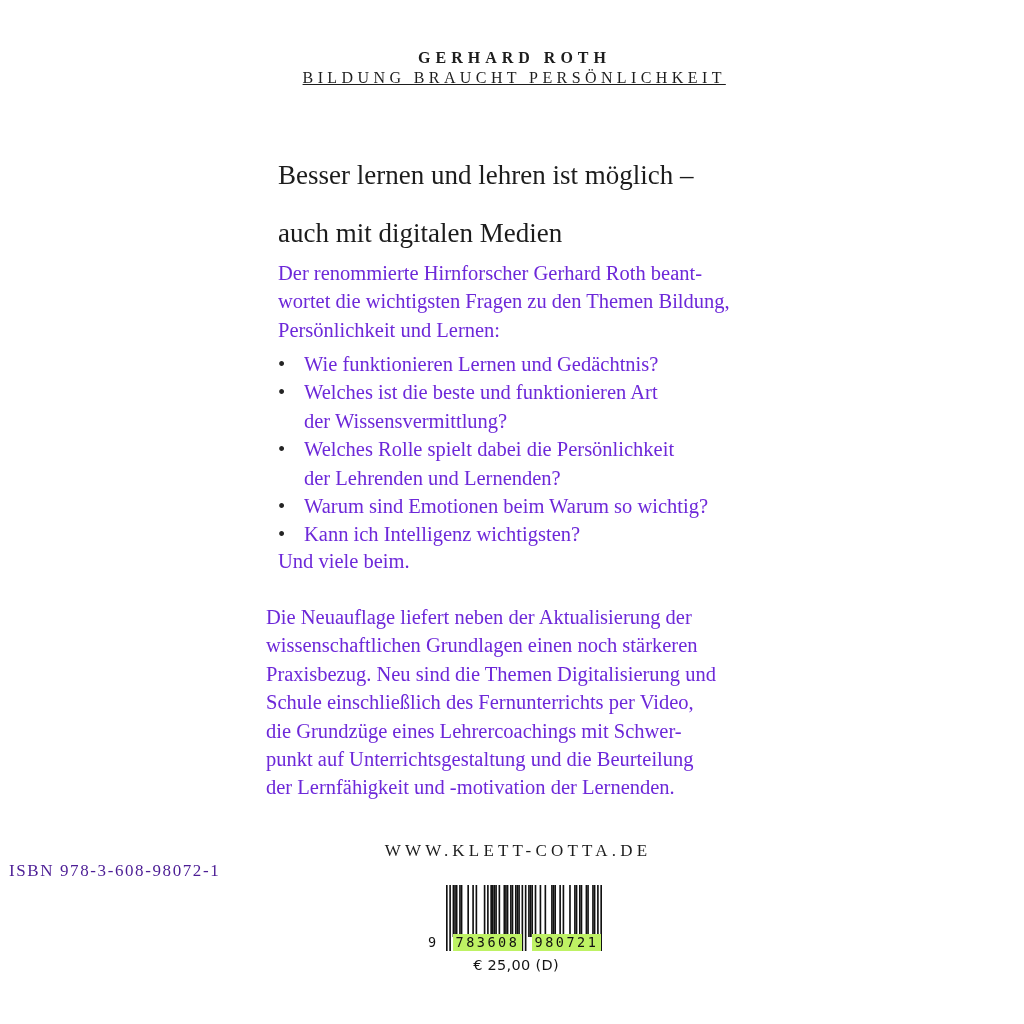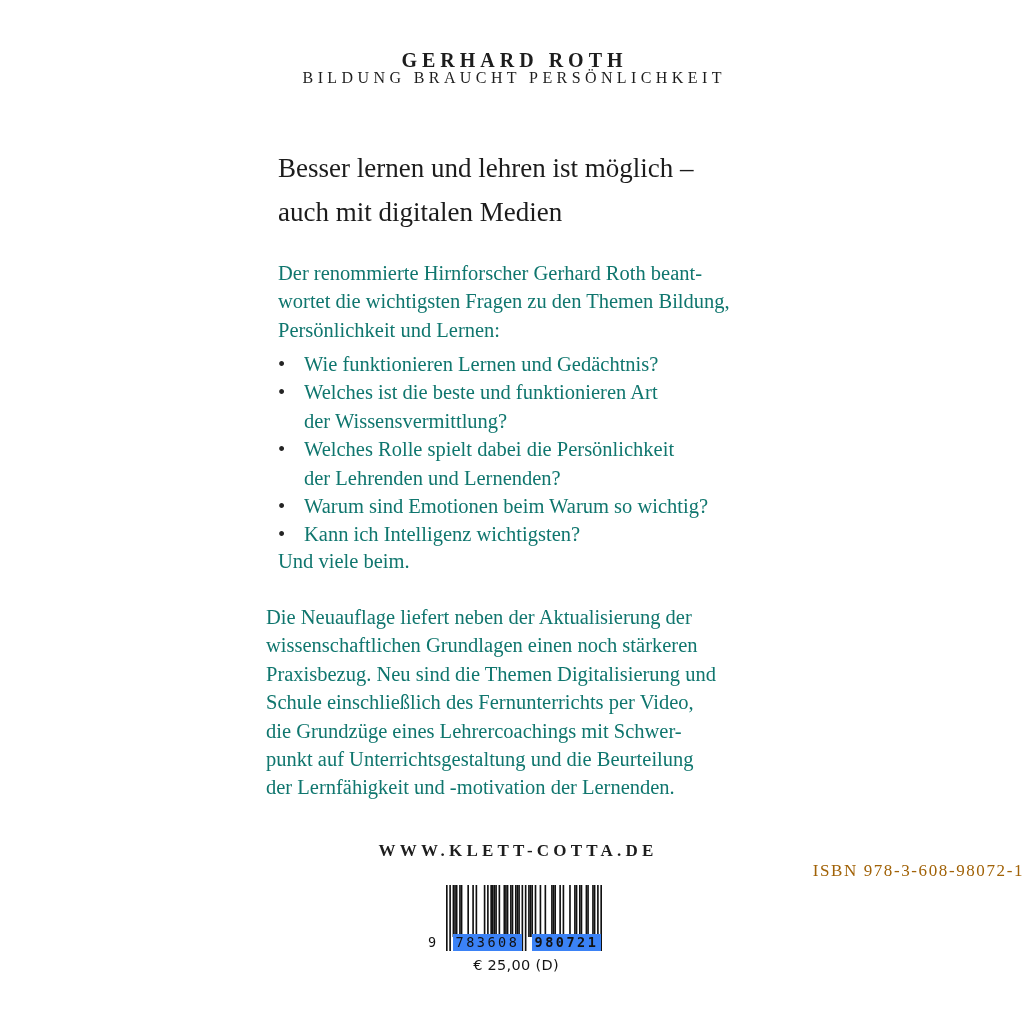--- a/index.html
+++ b/index.html
@@ -10,89 +10,90 @@
     margin:0 auto;
     background:#ffffff;
     overflow:hidden;
     font-family:"Liberation Serif", serif;
     color:#222222;
   }
   
   .author-line{
     position:absolute;top:49px;left:0;width:1024px;
     text-align:center;
-    font-size:20px;font-weight:700;
+    font-size:16px;font-weight:700;
     letter-spacing:5px;padding-left:5px;
     color:#1d1d1d;
     box-sizing:border-box;
   }
   .series-line{
     position:absolute;top:69px;left:0;width:1024px;
     text-align:center;
     font-size:16px;font-weight:400;
     letter-spacing:4.4px;padding-left:4.4px;
     color:#1d1d1d;
     box-sizing:border-box;
+    text-decoration:underline;
   }
   
   .headline{
     position:absolute;left:278px;top:146px;width:520px;
-    font-size:27px;line-height:44px;font-weight:400;
+    font-size:27px;line-height:58px;font-weight:400;
     color:#1c1c1c;
     white-space:pre-line;
   }
   .body-text{
     font-size:20.5px;line-height:28.4px;
-    color:#0f766e;
+    color:#6d28d9;
     white-space:pre-line;
   }
   .intro{position:absolute;left:278px;top:259px;width:500px;}
   .bullets{position:absolute;left:278px;top:350px;width:500px;}
   .bullet-item{display:flex;}
   .bullet-glyph{
     flex:0 0 18px;
     font-size:20.5px;line-height:28.4px;color:#242424;
   }
   .bullet-text{flex:1;margin-left:8px;}
   .outro{position:absolute;left:278px;top:547px;width:500px;}
   .description{position:absolute;left:266px;top:603px;width:500px;}
   
   .website-line{
     position:absolute;top:841px;left:0;width:1024px;
     text-align:center;
-    font-size:17px;font-weight:700;
+    font-size:17px;font-weight:400;
     letter-spacing:4.2px;padding-left:12px;
     color:#1d1d1d;
     box-sizing:border-box;
   }
   .isbn-line{
     position:absolute;top:861px;left:0;width:1024px;
-    text-align:right;
+    text-align:left;
     font-size:17px;font-weight:400;
     letter-spacing:1.6px;padding-left:9px;
-    color:#a16207;
+    color:#4c1d95;
     box-sizing:border-box;
   }
   .barcode{
     position:absolute;top:885px;left:50%;
     transform:translateX(calc(-50% + 4px));
     width:176px;height:66px;
   }
   .barcode-bars{position:absolute;left:18px;top:0;width:156px;height:66px;}
   .barcode-svg{display:block;width:156px;height:66px;fill:#111111;}
   .barcode-digits{
     position:absolute;left:0;top:49px;width:176px;height:17px;
     display:flex;align-items:flex-start;
     font-family:"DejaVu Sans Mono", monospace;
     font-size:13.5px;line-height:17px;color:#111111;
   }
   .bd-first{flex:0 0 15px;background:#ffffff;text-align:left;}
-  .bd-group{flex:1;background:#3b82f6;text-align:center;letter-spacing:2.5px;}
+  .bd-group{flex:1;background:#bef264;text-align:center;letter-spacing:2.5px;}
   .bd-g1{margin-left:10px;margin-right:5px;}
-  .bd-g2{margin-left:5px;margin-right:3px;font-weight:bold;}
+  .bd-g2{margin-left:5px;margin-right:3px;}
   .price-line{
     position:absolute;top:957px;left:0;width:1024px;
     text-align:center;
     font-family:"DejaVu Sans", sans-serif;
     font-size:14.5px;font-weight:400;
     letter-spacing:0.3px;
     color:#141414;
     box-sizing:border-box;
     transform:translateX(4px);
   }

